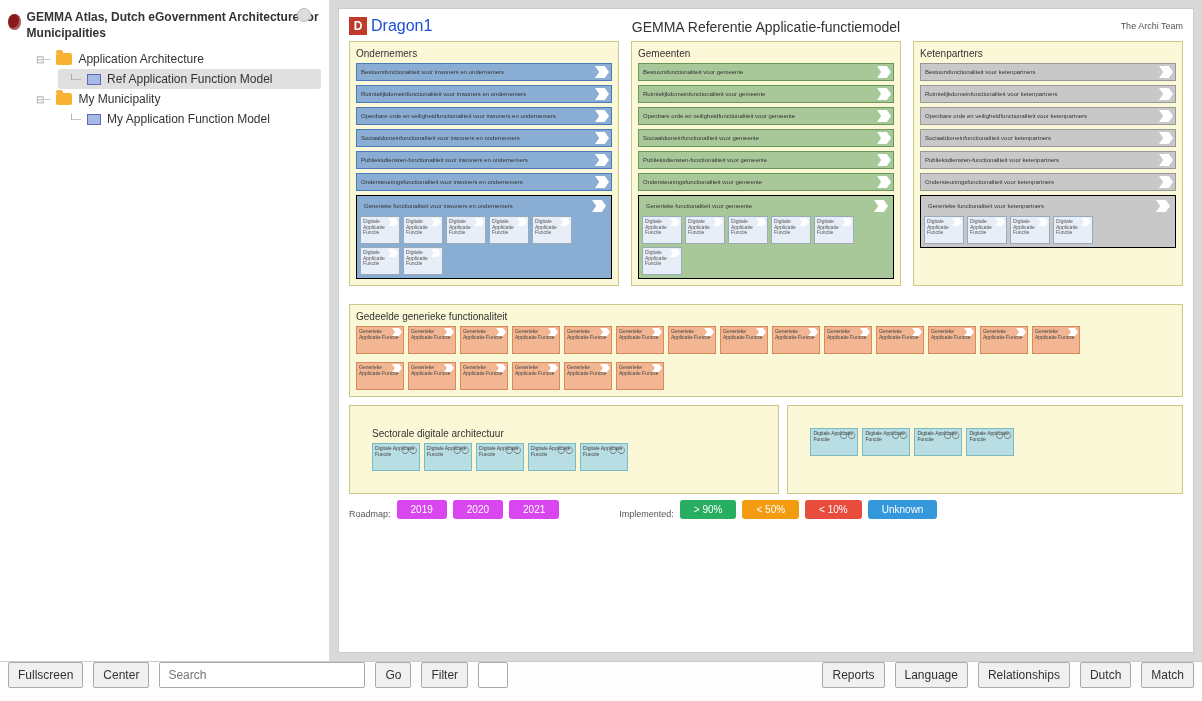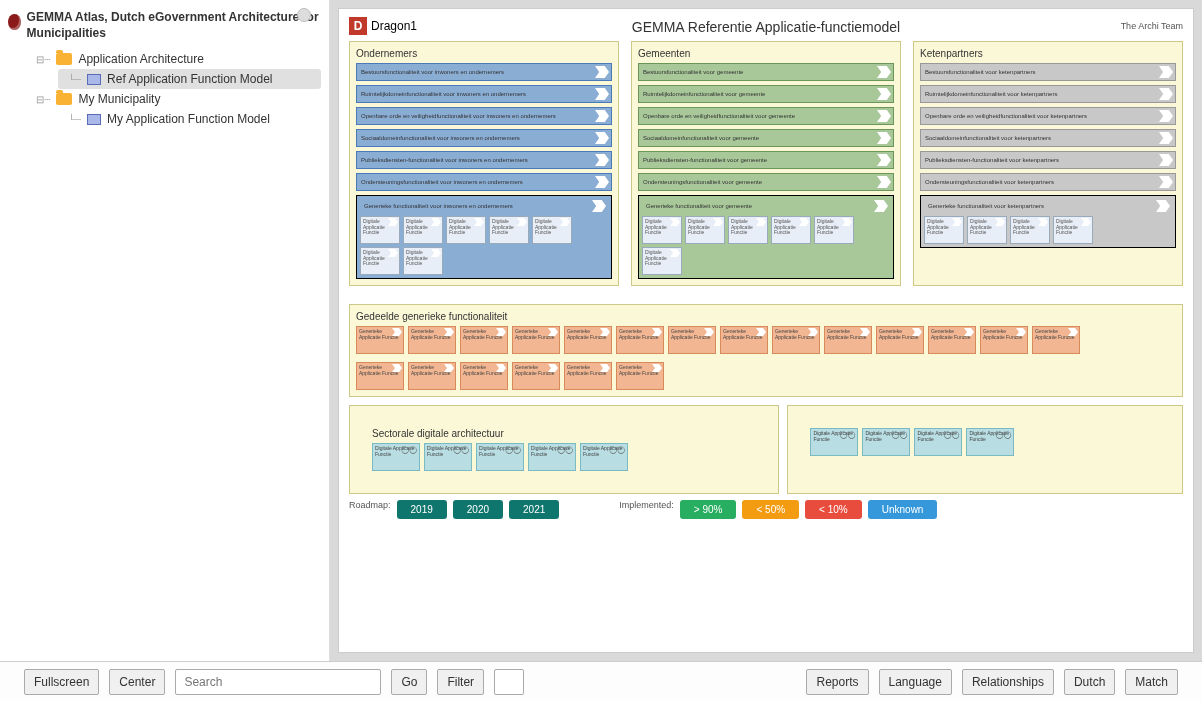--- a/index.html
+++ b/index.html
@@ -20,21 +20,21 @@
 .branch{color:#999;font-size:10px;margin-left:6px}
 
 .canvas{flex:1;background:#d9d9d9;padding:8px;min-width:0;overflow:hidden}
 .header-icons{position:absolute;top:8px;right:8px;display:flex;gap:6px}
 .hicon{width:28px;height:28px;border-radius:50%;display:flex;align-items:center;justify-content:center;color:#fff;font-size:14px;cursor:pointer}
 .hi-red{background:#e74c3c}.hi-orange{background:#f39c12}.hi-teal{background:#1abc9c}
 .doc{background:#fff;border:1px solid #ccc;width:100%;height:100%;position:relative;padding:8px 10px 4px}
 .doc-head{display:flex;align-items:center;justify-content:space-between;margin-bottom:6px}
 .logo{display:flex;align-items:center;gap:4px}
 .logo-sq{width:18px;height:18px;background:#c0392b;color:#fff;font-size:12px;font-weight:bold;display:flex;align-items:center;justify-content:center}
-.logo-txt{color:#000000;font-size:12px}
+.logo-txt{color:#1d4ed8;font-size:16px}
 .doc-title{font-size:14px;color:#333;position:absolute;left:50%;transform:translateX(-50%);top:10px}
 .team{font-size:9px;color:#555}
 
 .cols{display:flex;gap:12px;margin-bottom:18px}
 .col{flex:1;background:#fbf8d8;border:1px solid #cbc88a;padding:6px}
 .col-title{font-size:10px;color:#333;margin-bottom:4px}
 .bar{height:18px;margin-bottom:4px;border:1px solid;display:flex;align-items:center;padding:0 4px;font-size:6px;color:#333;position:relative}
 .bar .arrow{position:absolute;right:2px;width:14px;height:12px;background:#fff;clip-path:polygon(0 0,70% 0,100% 50%,70% 100%,0 100%,30% 50%)}
 .c-blue{background:#8aadd4;border-color:#4a7bb8}
 .c-green{background:#a8c89a;border-color:#6a9658}
@@ -50,25 +50,25 @@
 .ob{width:48px;height:28px;background:#f2b792;border:1px solid #d88a5a;font-size:5px;padding:2px;position:relative;color:#444;line-height:1.1}
 .ob .ma{position:absolute;right:1px;top:1px;width:10px;height:8px;background:#fff;clip-path:polygon(0 0,70% 0,100% 50%,70% 100%,0 100%,30% 50%)}
 
 .bottom-row{display:flex;gap:8px;margin-bottom:6px}
 .sect{flex:1;background:#fbf8d8;border:1px solid #cbc88a;padding:22px}
 .cyan-grid{display:flex;gap:4px}
 .cb{width:48px;height:28px;background:#b8dde2;border:1px solid #7abac2;font-size:5px;padding:2px;position:relative;color:#444;line-height:1.1}
 .cb .circ{position:absolute;right:2px;top:2px;font-size:7px;color:#555}
 
 .legend{display:flex;gap:60px;align-items:center;font-size:9px;color:#555}
-.legend-row{display:flex;gap:6px;align-items:flex-start}
+.legend-row{display:flex;gap:6px;align-items:flex-end}
 .lbtn{padding:4px 14px;border-radius:3px;color:#fff;font-size:10px}
-.l-teal{background:#0f766e}.l-green{background:#27ae60}.l-orange{background:#f39c12}.l-red{background:#e74c3c}.l-blue{background:#3498db}
-
-.toolbar{height:40px;background:#fdfdfd;border-top:1px solid #ccc;display:flex;align-items:center;padding:0 24px;gap:10px}
+.l-teal{background:#d946ef}.l-green{background:#27ae60}.l-orange{background:#f39c12}.l-red{background:#e74c3c}.l-blue{background:#3498db}
+
+.toolbar{height:40px;background:#fdfdfd;border-top:1px solid #ccc;display:flex;align-items:flex-start;padding:0 8px;gap:10px}
 .tbtn{background:#f0f0f0;border:1px solid #aaa;padding:5px 9px;font-size:12px;color:#333;cursor:pointer;border-radius:2px}
 .tinput{border:1px solid #aaa;padding:5px 8px;font-size:12px;color:#333;border-radius:2px}
 .tinput.search{width:206px}
 .tinput.small{width:30px}
 .spacer{flex:1}
 </style>
 </head>
 <body>
 
 <div class="app">

